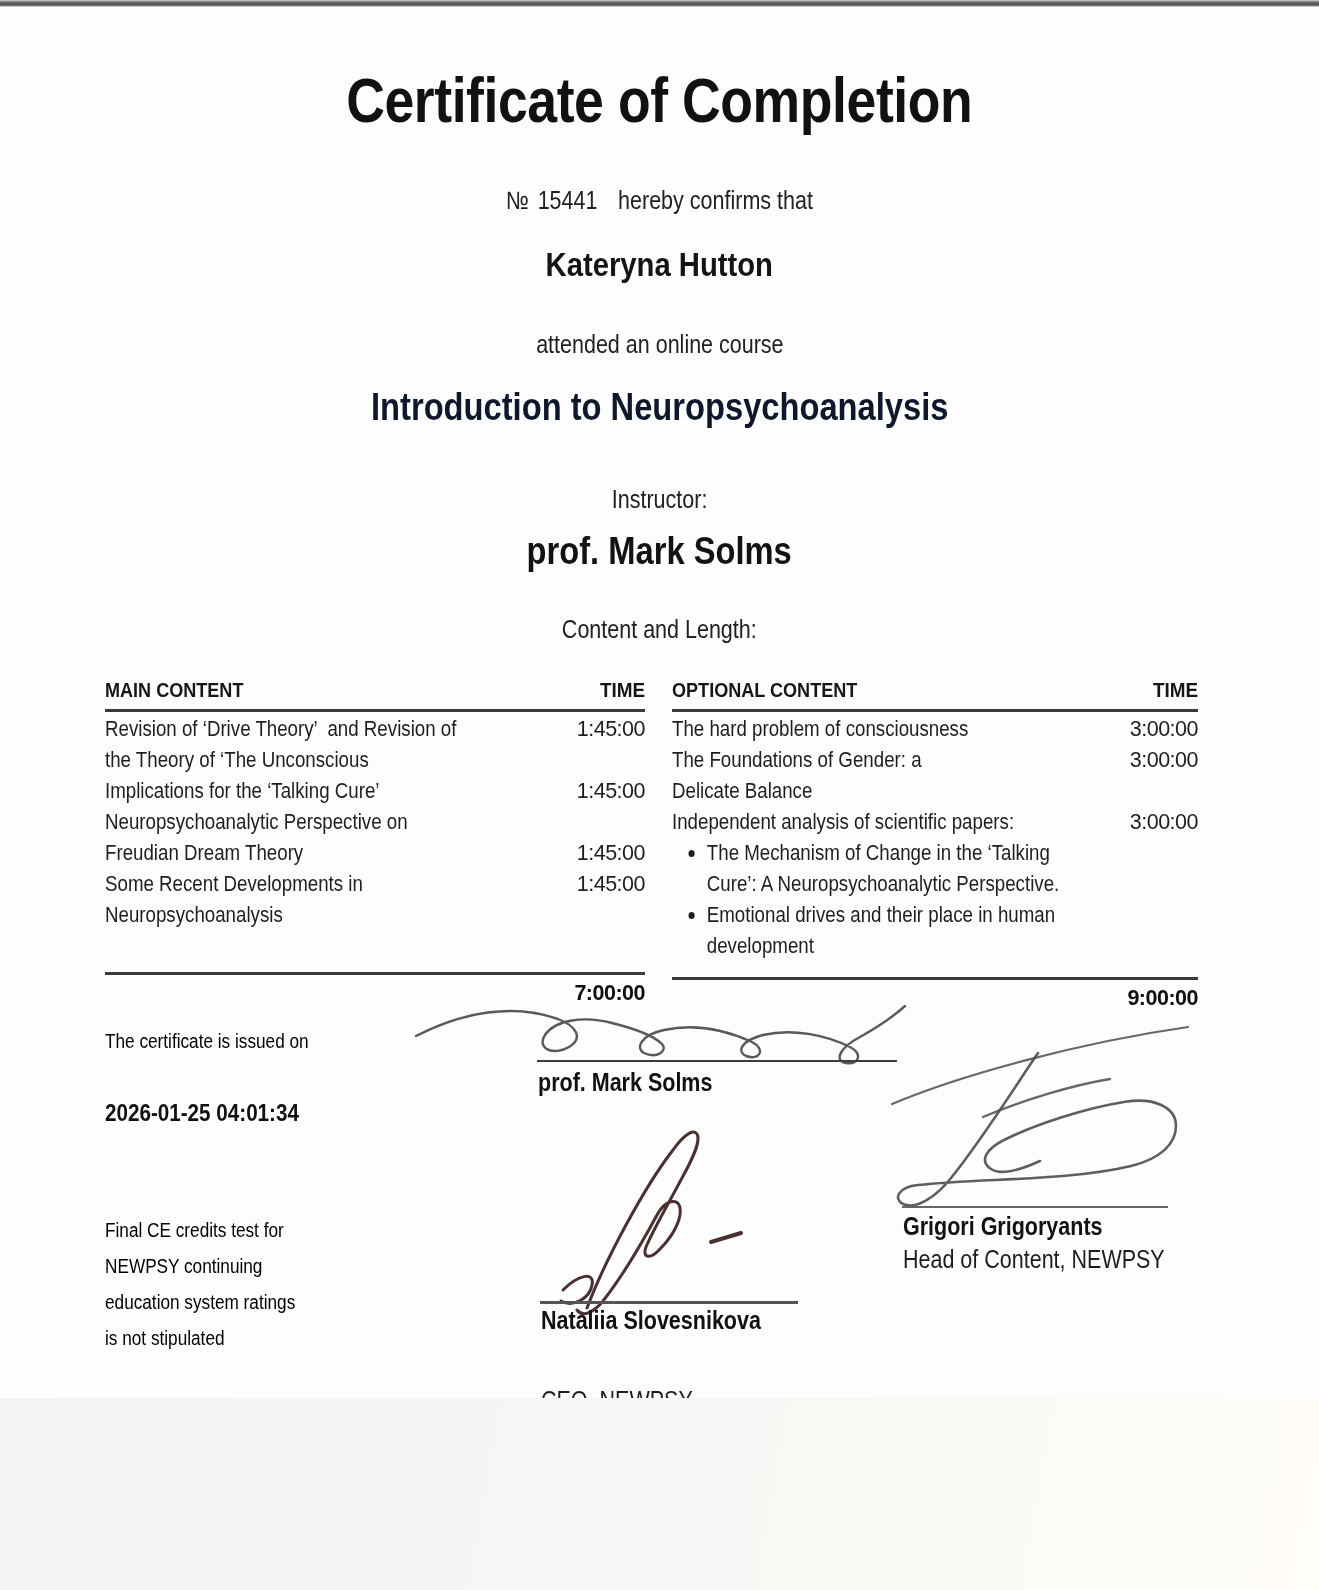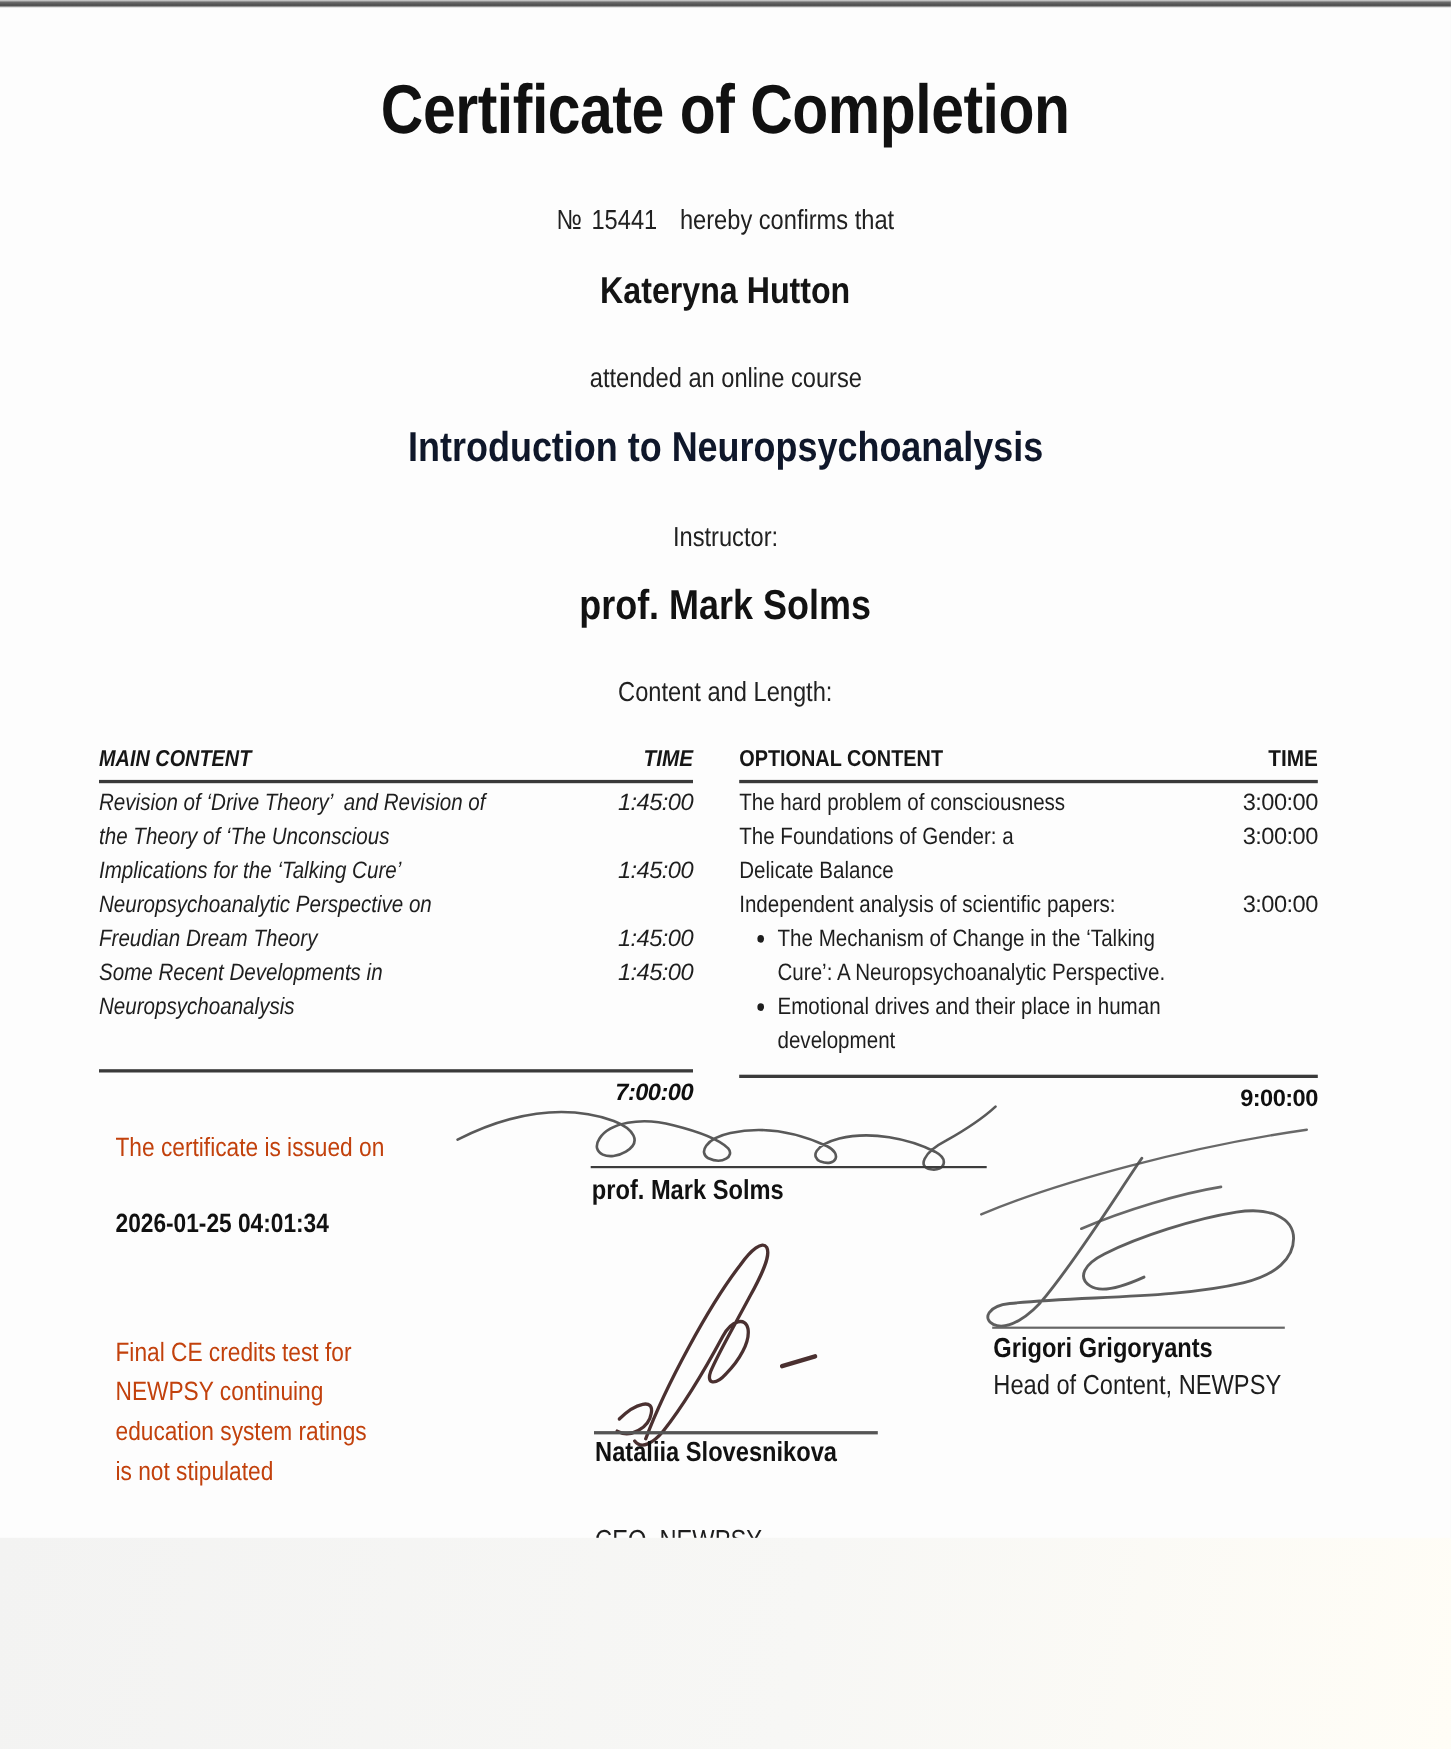--- a/index.html
+++ b/index.html
@@ -19,26 +19,26 @@
 
   .title{top:64px;font-size:63px;font-weight:bold;letter-spacing:-0.5px;color:#111;}
   .title .cond{transform:scaleX(0.85);}
   .meta{font-size:25px;color:#212121;}
   .num-line{top:186px;}
   .num-line .num{margin-left:10px;}
   .num-line .confirm{margin-left:24px;}
   .recipient{top:245px;font-size:34px;font-weight:bold;color:#141414;}
   .attended{top:330px;}
   .course{top:386px;font-size:38px;font-weight:bold;color:#0f172a;}
-  .instr-label{top:474px;}
+  .instr-label{top:485px;}
   .instr-name{top:530px;font-size:38px;font-weight:bold;color:#121212;}
   .content-label{top:615px;}
 
   .ctable{position:absolute;top:672px;}
-  .ctable.main{left:90px;width:540px;font-style:italic;}
+  .ctable.main{left:105px;width:540px;}
   .ctable.optional{left:672px;width:526px;}
   .t-head{display:flex;justify-content:space-between;align-items:flex-end;height:30px;
     font-size:21px;font-weight:bold;color:#161616;}
   .t-head .cond-l{transform-origin:0 100%;}
   .t-head .time-h{transform:scaleX(0.9);transform-origin:100% 100%;display:inline-block;}
   .head-rule{height:3px;background:#3a3a3a;margin-top:7px;}
   .t-lines{padding-top:5px;}
   .t-line{display:flex;justify-content:space-between;align-items:flex-start;height:31px;
     font-size:21.5px;color:#1e1e1e;}
   .t-line .t-text{transform:scaleX(0.87);transform-origin:0 0;white-space:pre;display:inline-block;}
@@ -46,21 +46,21 @@
   .t-line.bullet .t-text{padding-left:40px;position:relative;}
   .t-line.bullet .t-text::before{content:"";position:absolute;left:19px;top:9px;width:7px;height:7px;
     border-radius:50%;background:#1e1e1e;}
   .t-line.cont .t-text{padding-left:40px;}
   .spacer-main{height:38px;}
   .spacer-opt{height:12px;}
   .total-rule{height:3px;background:#3a3a3a;}
   .t-total{text-align:right;font-weight:bold;font-size:21.5px;margin-top:6px;color:#0f0f0f;letter-spacing:-0.5px;}
 
   .abs{position:absolute;}
-  .f-text{font-size:24px;color:#c2410c;}
+  .f-text{font-size:20px;color:#000000;}
   .f-bold{font-size:24px;font-weight:bold;color:#111;margin-top:36px;}
   .sig-name{font-size:25px;font-weight:bold;color:#111;}
   .sig-role{font-size:25px;color:#1d1d1d;}
   .sig-line{position:absolute;background:#3c3c3c;}
   .ce-note{left:105px;top:1212px;line-height:36px;}
   svg.sig{position:absolute;overflow:visible;}
 </style>
 </head>
 <body>
 

